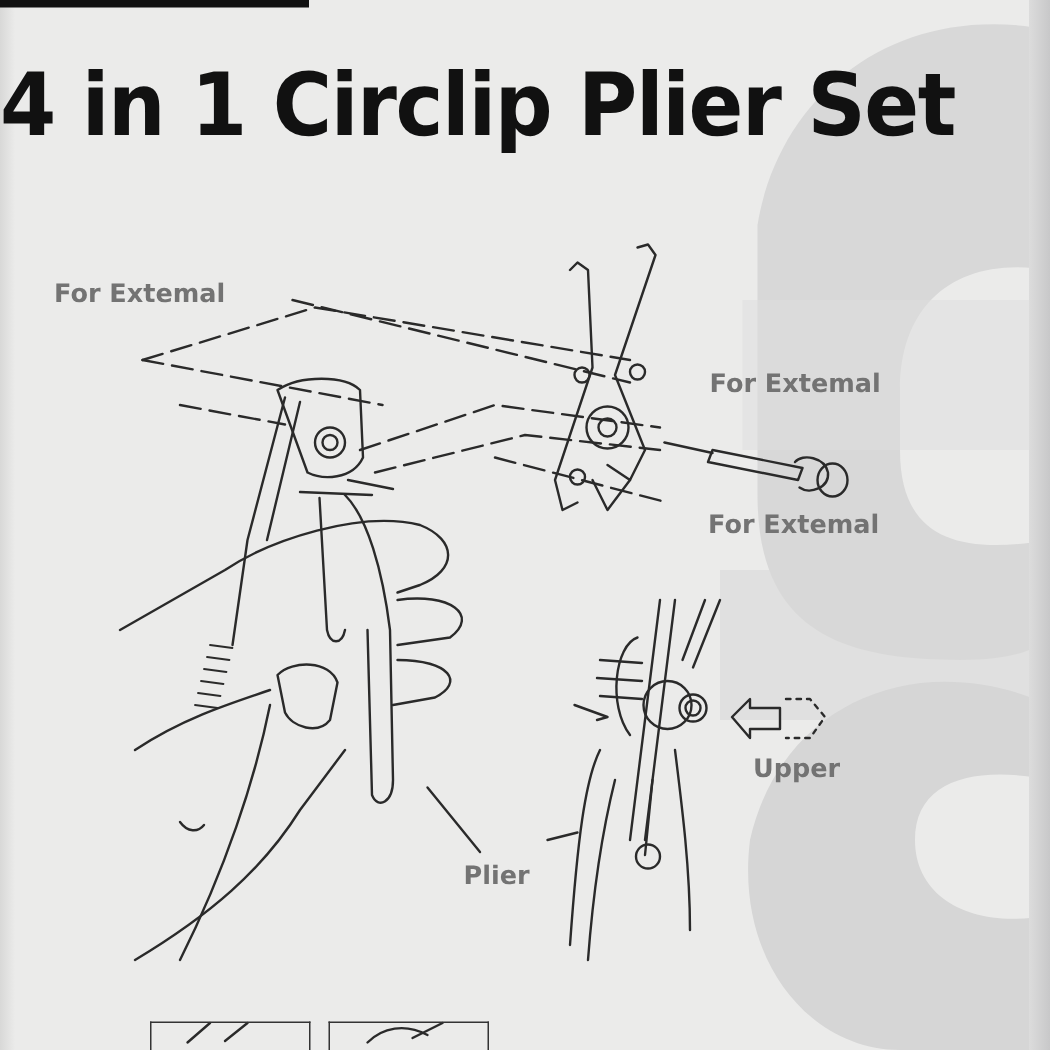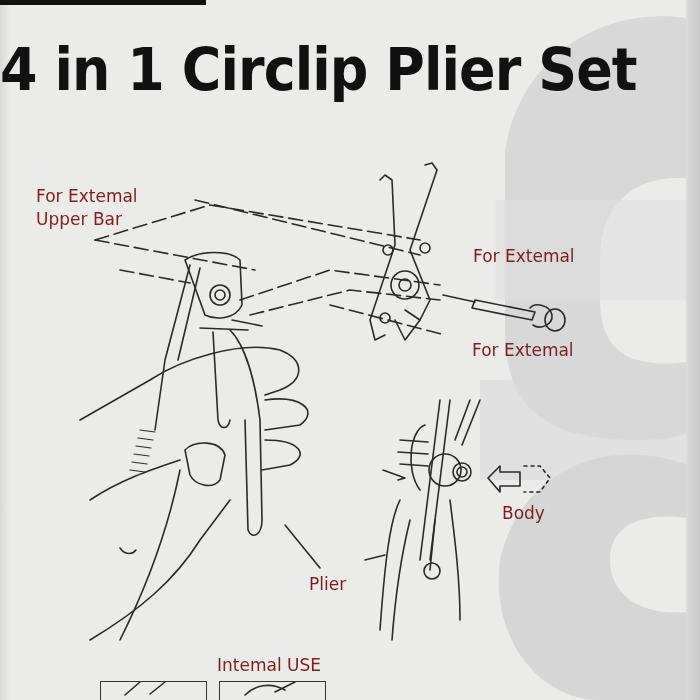--- a/index.html
+++ b/index.html
@@ -3,21 +3,21 @@
 <meta charset="utf-8">
 <style>
   html, body { margin:0; padding:0; }
   body { width:700px; height:700px; overflow:hidden; background:#ececeb; position:relative; font-family:"Liberation Sans", sans-serif; }
   .page { position:absolute; left:0; top:0; width:700px; height:700px; background:#ebebea; }
   .edge-shadow { position:absolute; left:0; top:0; width:10px; height:700px; background:linear-gradient(to right,#d8d8d7,#ebebea); }
   .right-strip { position:absolute; left:686px; top:0; width:14px; height:700px; background:linear-gradient(to right,#dcdcdc,#c8c8c9); }
   .top-bar { position:absolute; left:0; top:0; width:206px; height:5px; background:#111; }
   .bg-letter { position:absolute; left:0; top:0; width:700px; height:700px; pointer-events:none; }
   .title { position:absolute; left:0; top:36px; font-size:58px; font-weight:700; color:#111; letter-spacing:-1px; white-space:nowrap; font-family:"DejaVu Sans", sans-serif; transform:scaleX(0.93); transform-origin:left top; }
-  .label { position:absolute; font-size:17px; color:#7f1d1d; white-space:nowrap; font-family:"DejaVu Sans", sans-serif; font-weight:400; }
+  .label { position:absolute; font-size:17px; color:#737373; white-space:nowrap; font-family:"DejaVu Sans", sans-serif; font-weight:700; }
   .label.multi { line-height:23px; }
   .drawing { position:absolute; left:0; top:0; width:700px; height:700px; }
   .use-box { position:absolute; top:681px; height:30px; border:1.5px solid #333; border-bottom:none; }
 </style>
 </head>
 <body>
 
 <div class="page">
   <svg class="bg-letter" viewBox="0 0 700 700">
     <path d="M700 20 C600 0 520 60 505 150 L505 330 C505 420 560 440 640 440 C700 440 700 420 700 420 L700 360 C640 370 600 360 600 300 L600 260 C600 200 640 170 700 180 Z" fill="#d8d8d8"></path>
@@ -111,23 +111,21 @@
     <g stroke-dasharray="3 4">
       <path d="M524 466 L540 466 L550 478 L540 492 L524 492"></path>
     </g>
 
     <path d="M125 695 L140 682 M150 694 L165 682"></path>
     <path d="M245 695 C255 685 270 682 285 690 M275 692 L295 682"></path>
   </svg>
 
   <div class="label multi" style="left:36px; top:185px;">
     <div>For Extemal</div>
-    <div>Upper Bar</div>
   </div>
   <div class="label" style="left:473px; top:246px;">For Extemal</div>
   <div class="label" style="left:472px; top:340px;">For Extemal</div>
-  <div class="label" style="left:502px; top:503px;">Body</div>
+  <div class="label" style="left:502px; top:503px;">Upper</div>
   <div class="label" style="left:309px; top:574px;">Plier</div>
-  <div class="label" style="left:217px; top:655px;">Intemal USE</div>
 
   <div class="use-box" style="left:100px; width:105px;"></div>
   <div class="use-box" style="left:219px; width:105px;"></div>
 </div>
 
 </body></html>

